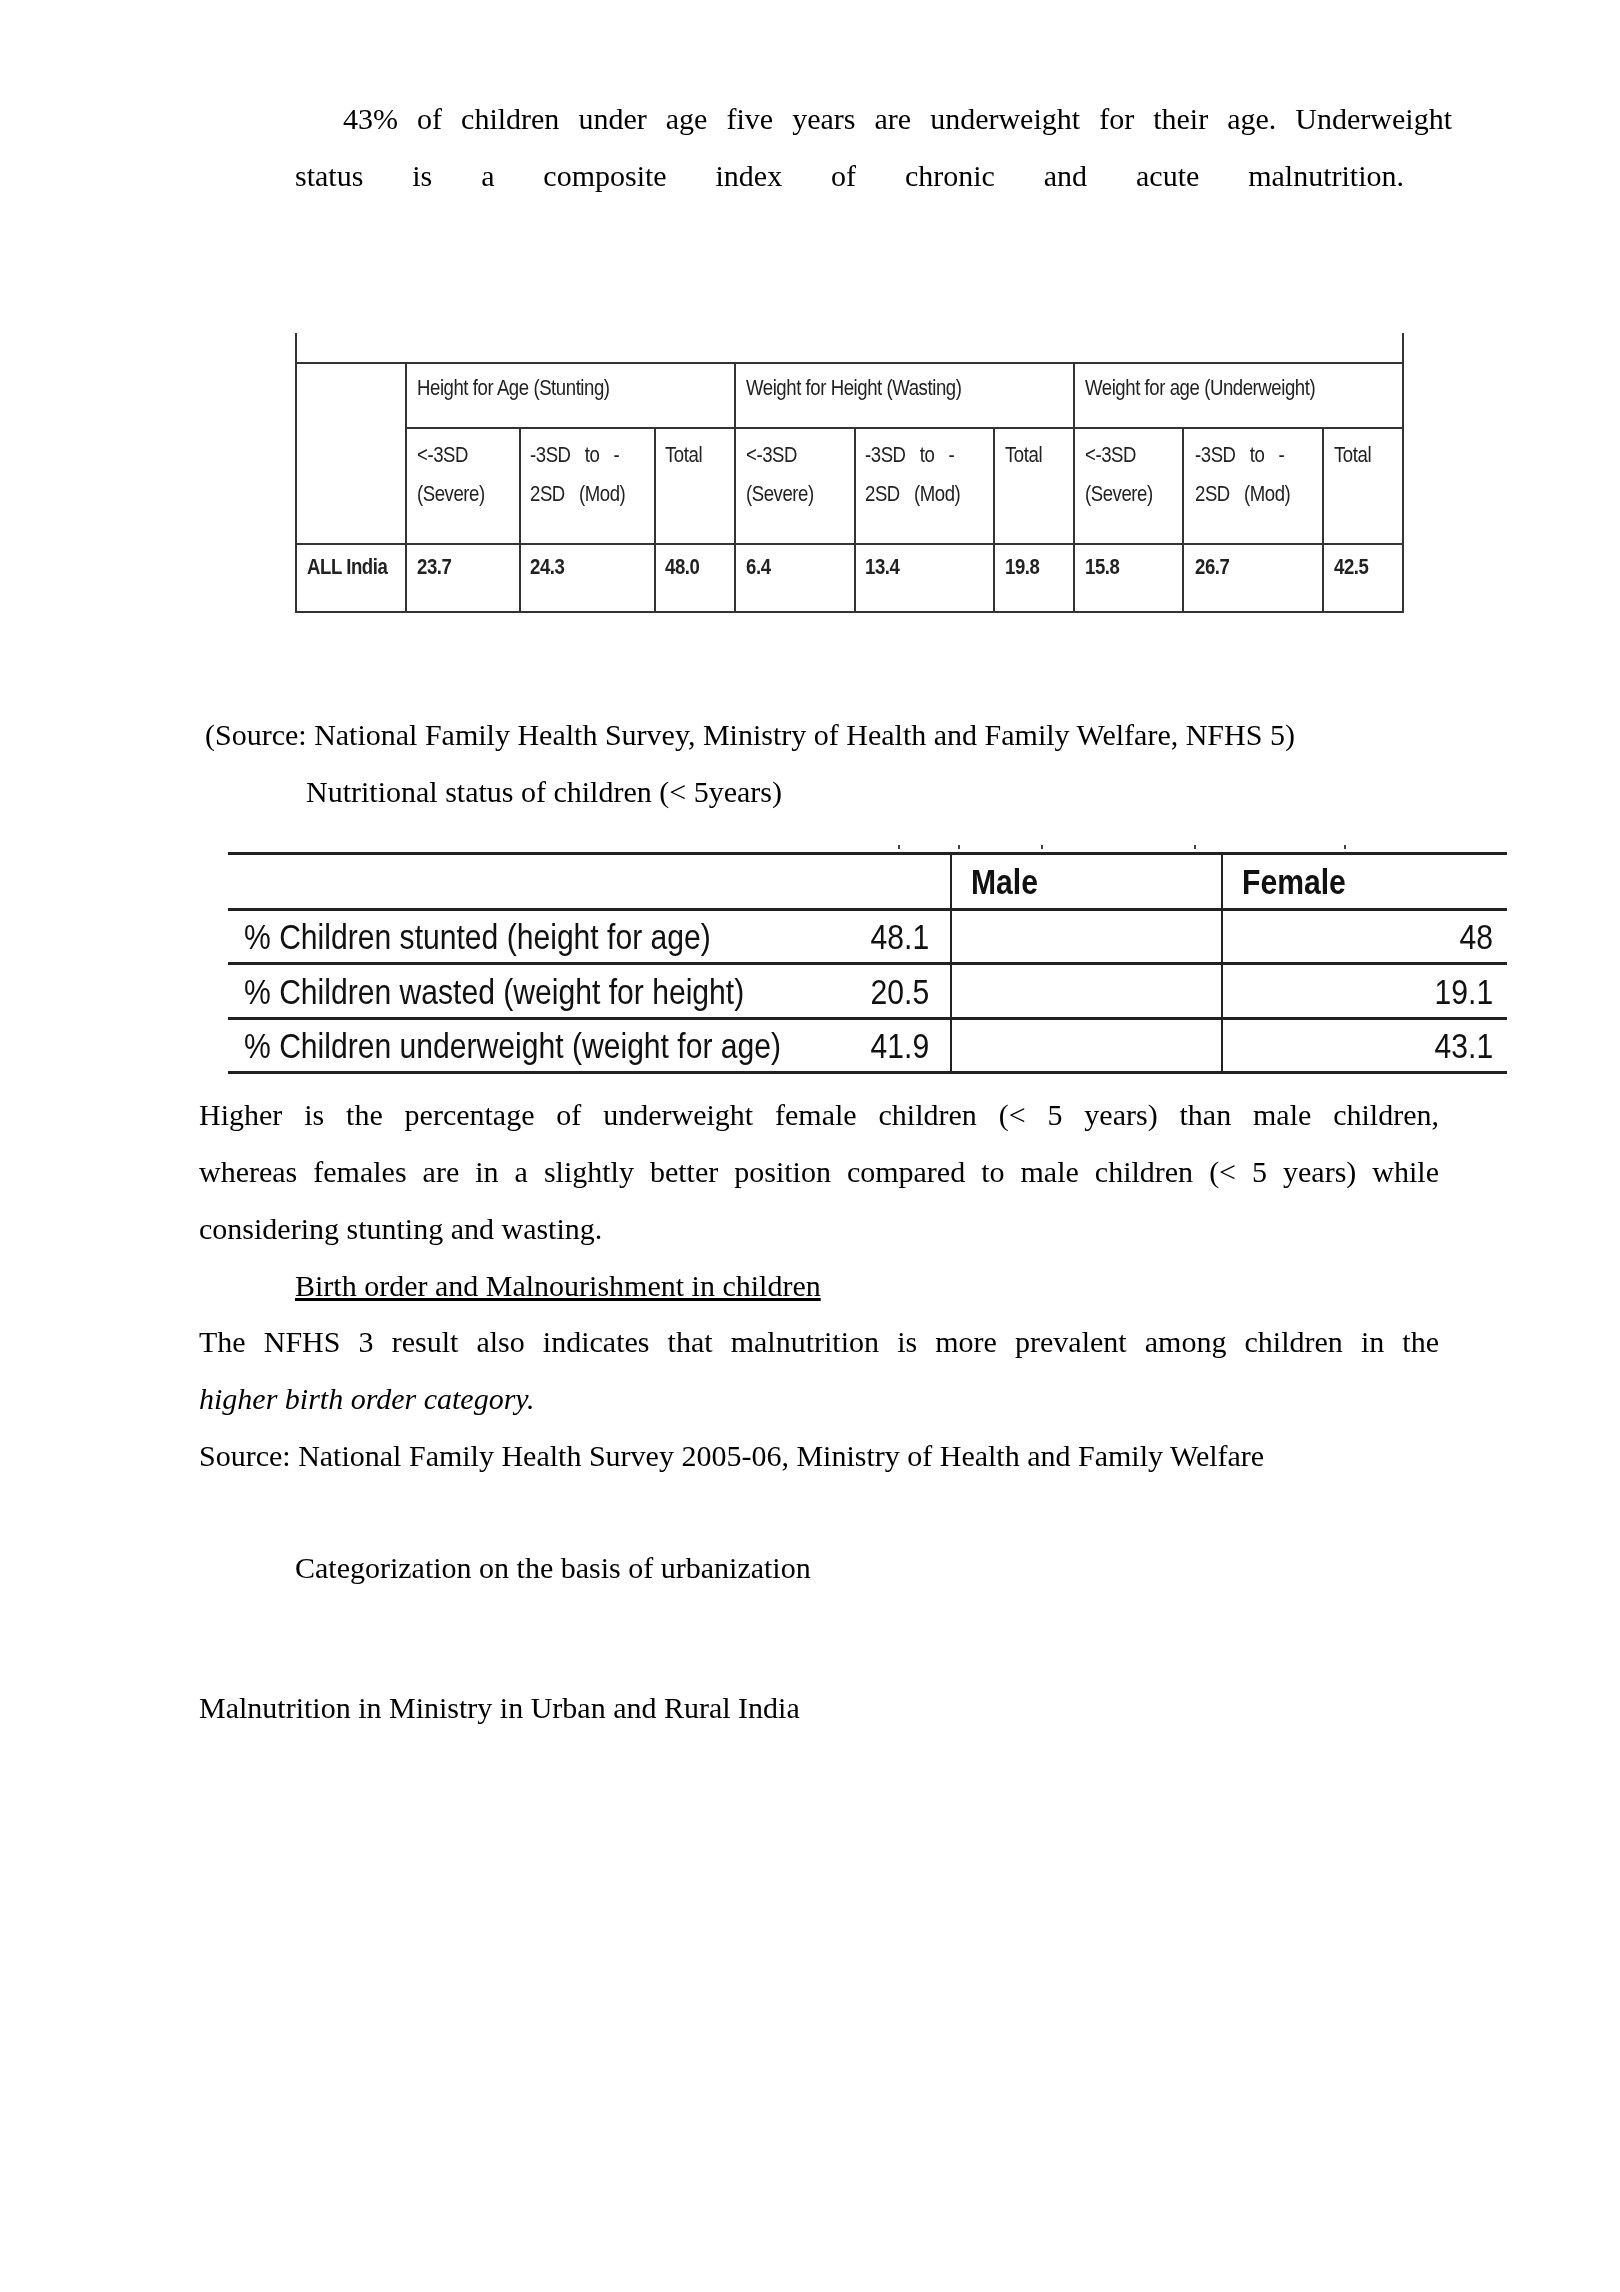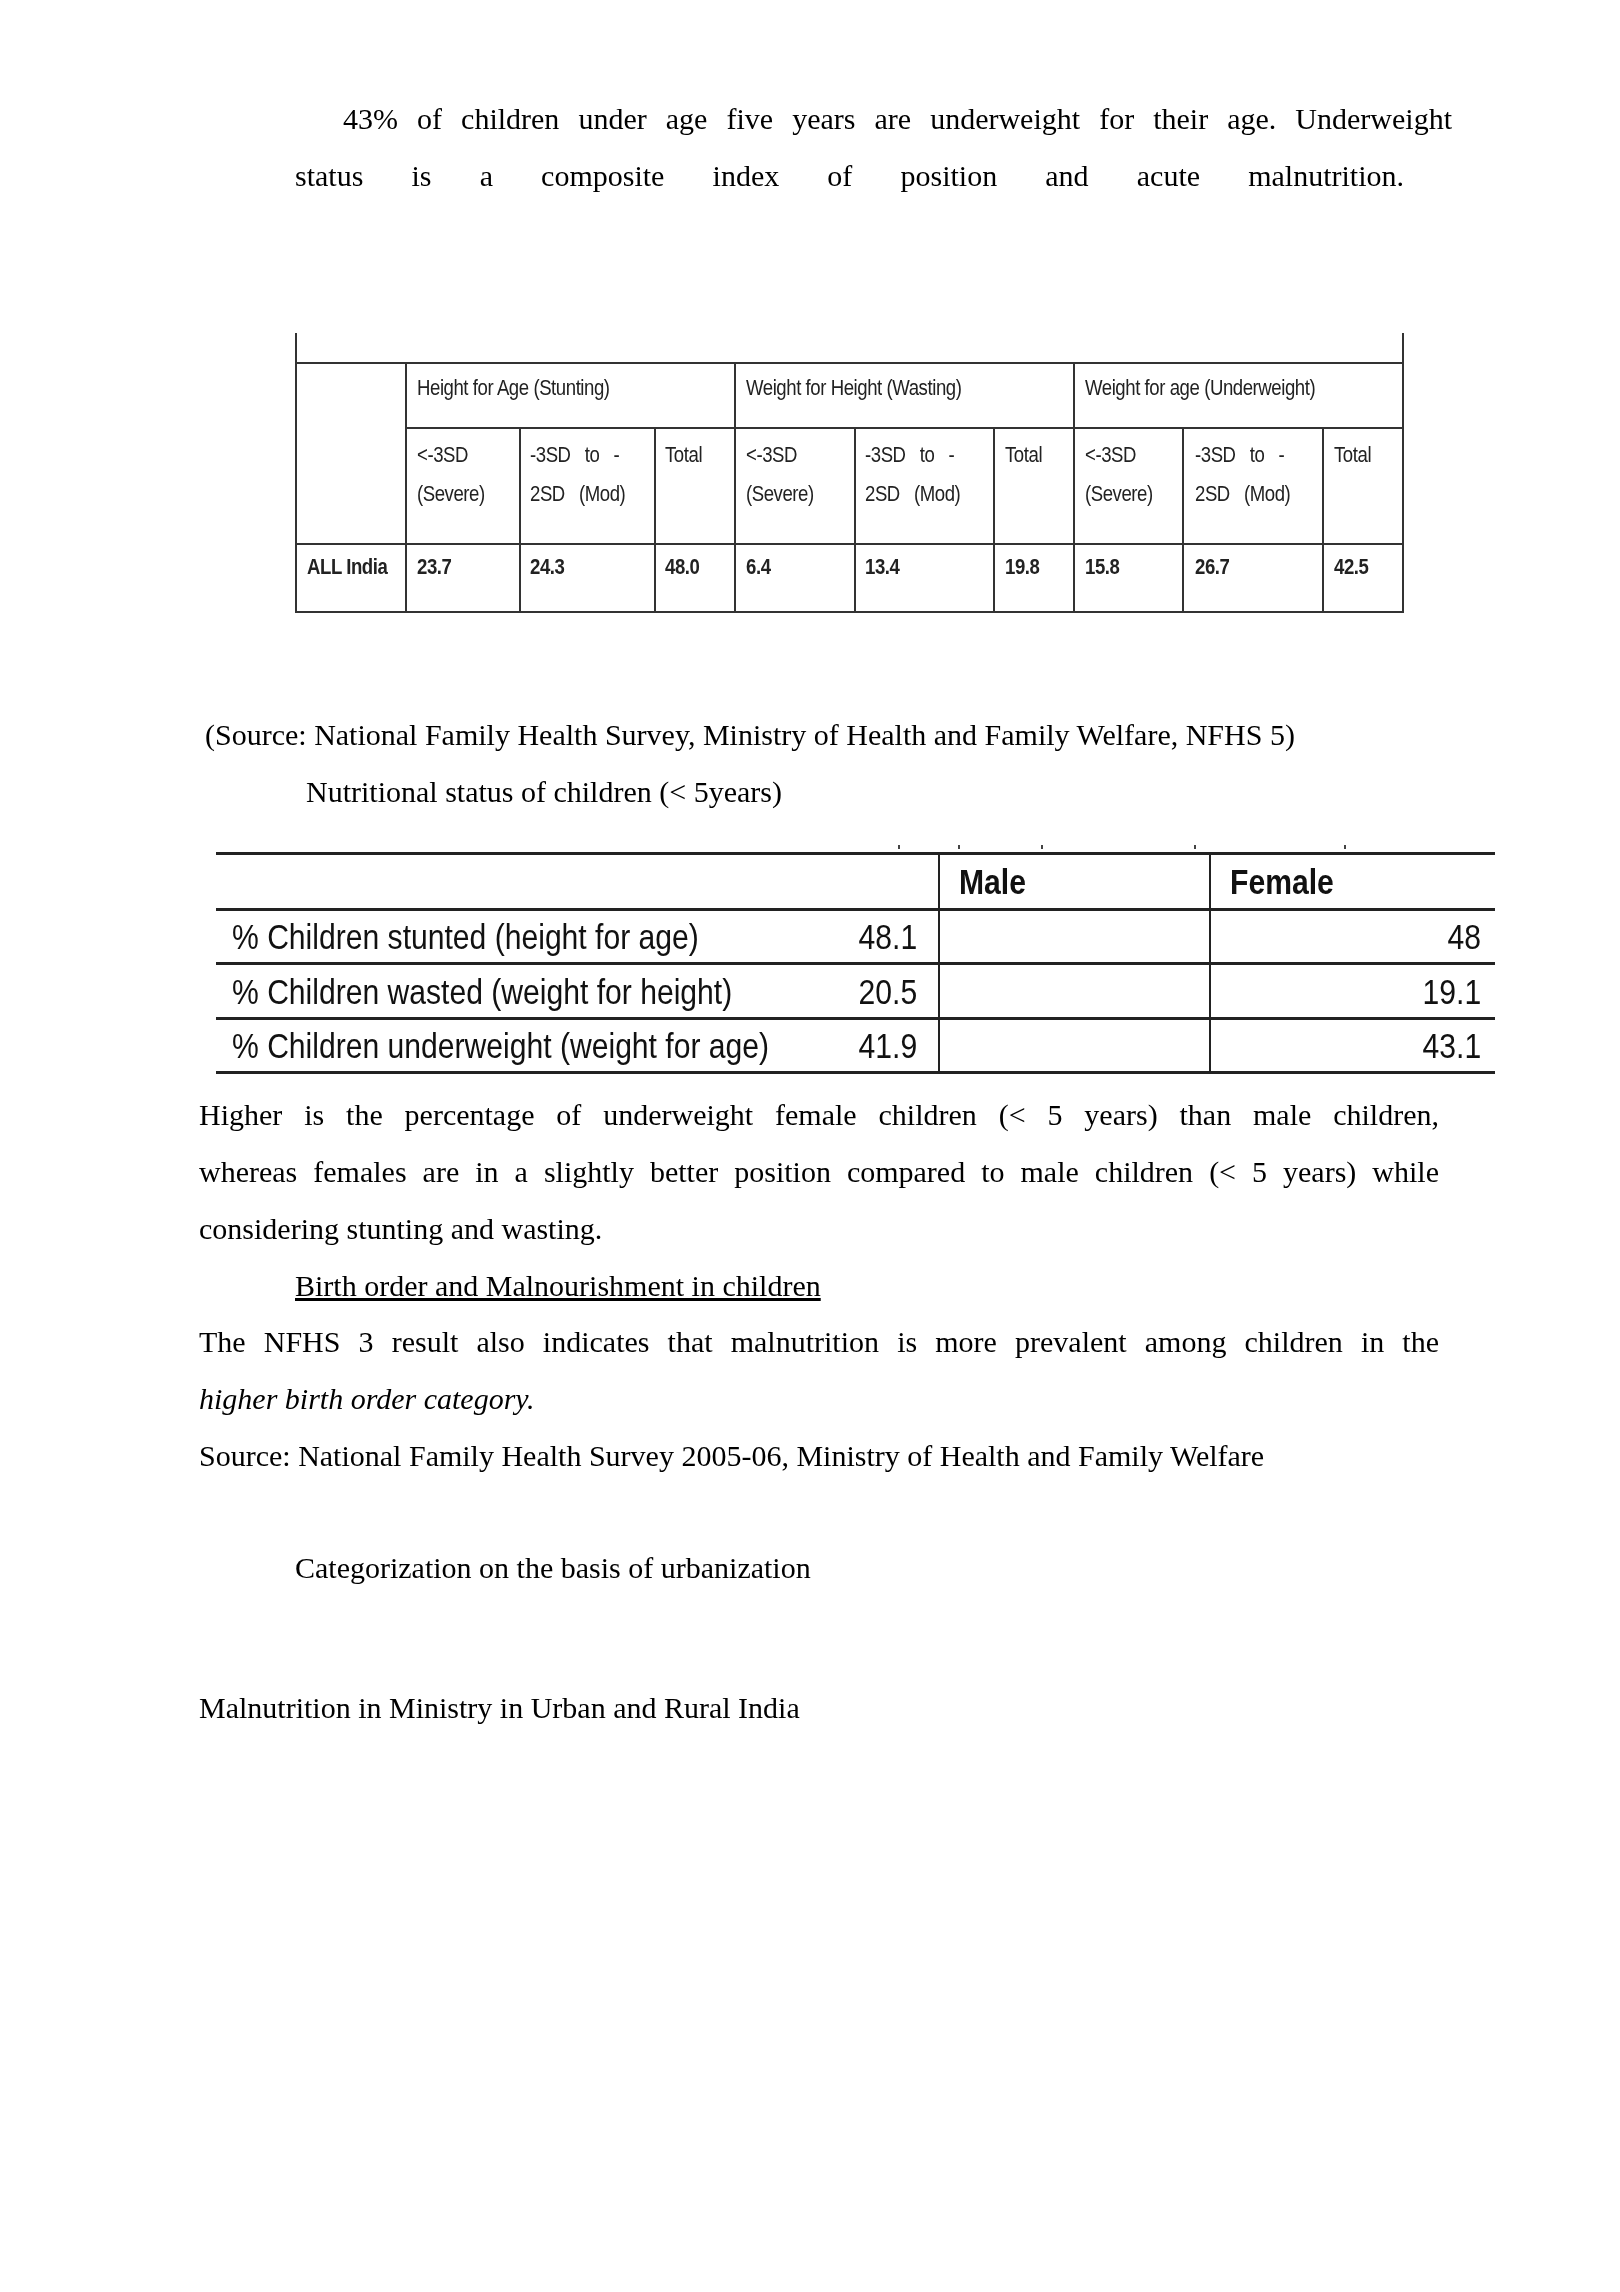--- a/index.html
+++ b/index.html
@@ -11,34 +11,34 @@
   
   #t1 { position: absolute; left: 295px; top: 333px; width: 1109px; height: 280px; }
   #t1 .vline, #t1 .hline { position: absolute; background: #333; }
   #t1 .hline { height: 2px; }
   #t1 .vline { width: 2px; }
   #t1 .cell { position: absolute; font-size: 21.6px; line-height: 39px; color: #222; font-family: "Liberation Sans", sans-serif; letter-spacing: -0.5px; transform: scaleX(0.86); transform-origin: left top; white-space: nowrap; }
   #t1 .cell.b { font-weight: bold; }
   #t1 .sub { white-space: pre; }
 
   
-  #t2 { position: absolute; left: 216px; top: 852px; width: 1279px; height: 222px; }
+  #t2 { position: absolute; left: 228px; top: 852px; width: 1279px; height: 222px; }
   #t2 .hline { position: absolute; left: 0; width: 1279px; height: 2.9px; background: #222; }
   #t2 .vline { position: absolute; width: 2px; background: #222; }
   #t2 .cell { position: absolute; font-family: "Liberation Sans", sans-serif; font-size: 35px; line-height: 51px; color: #111; transform: scaleX(0.86); white-space: nowrap; }
   #t2 .hdr { font-weight: bold; transform-origin: left top; }
   #t2 .lbl { transform-origin: left top; }
   #t2 .num { transform-origin: right top; text-align: right; }
   .tick { position: absolute; top: 845px; width: 2px; height: 3.9px; background: #444; }
 </style>
 </head>
 <body>
 
 <div class="abs serif just" style="left:295px; top:90px; width:1109px;margin-left:48px;">43% of children under age five years are underweight for their age. Underweight</div>
-<div class="abs serif just" style="left:295px; top:147px; width:1109px;">status is a composite index of position and acute malnutrition.</div>
+<div class="abs serif just" style="left:295px; top:147px; width:1109px;">status is a composite index of chronic and acute malnutrition.</div>
 
 <div id="t1">
 
   <div class="hline" style="left:0; top:29px; width:1109px;"></div>
   <div class="hline" style="left:110px; top:94px; width:999px;"></div>
   <div class="hline" style="left:0; top:210px; width:1109px;"></div>
   <div class="hline" style="left:0; top:278px; width:1109px;"></div>
 
   <div class="vline" style="left:0; top:0; height:280px;"></div>
   <div class="vline" style="left:1107px; top:0; height:280px;"></div>

